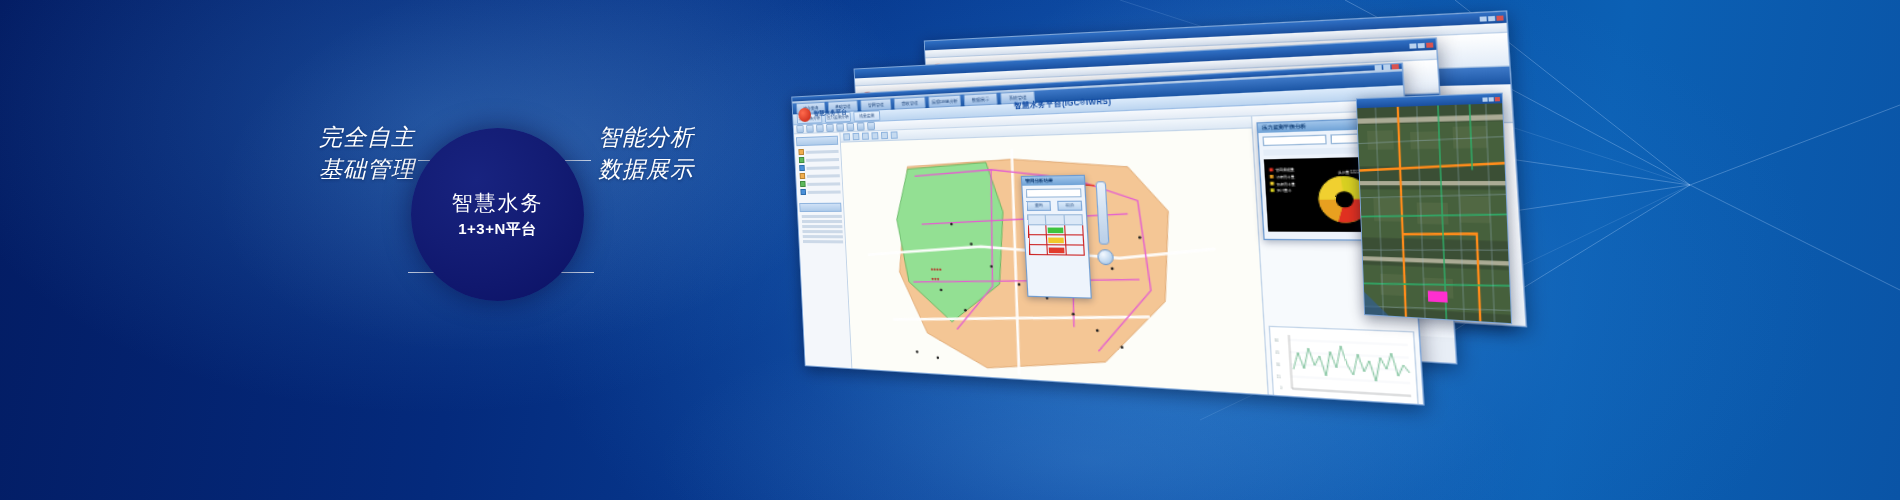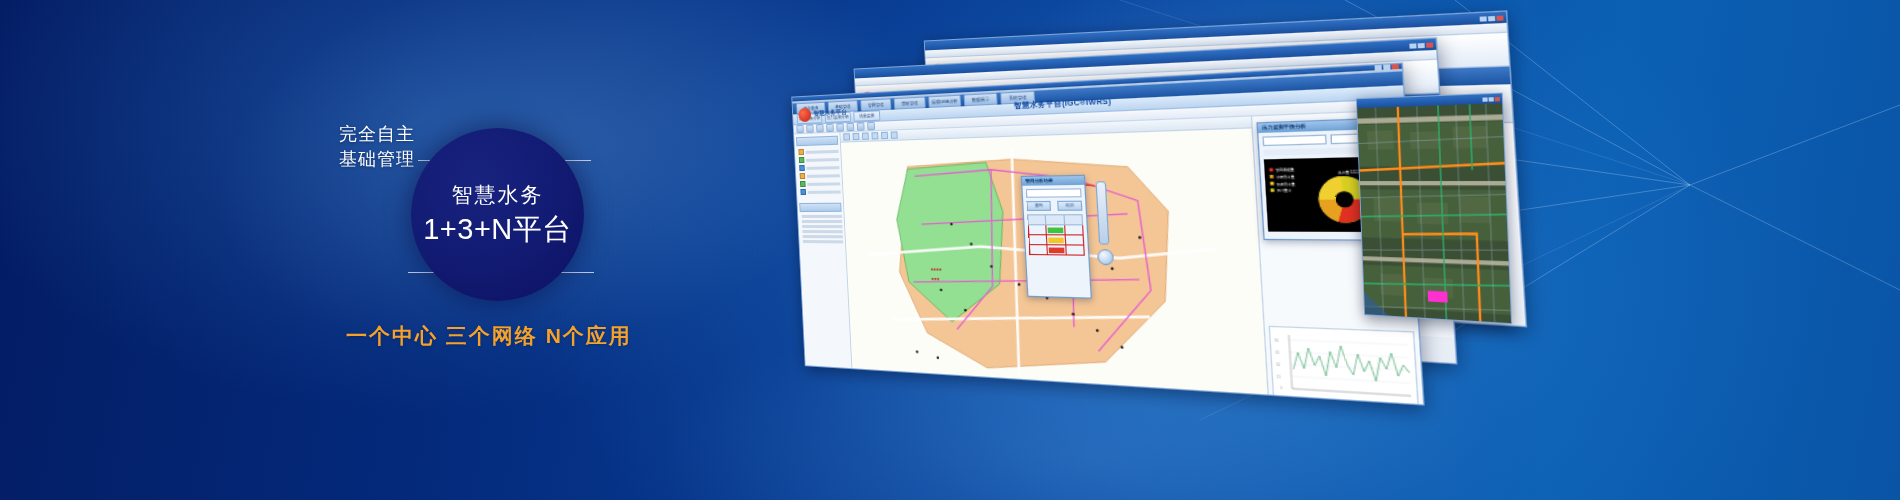--- a/index.html
+++ b/index.html
@@ -24,25 +24,25 @@
 
   
   .hub{position:absolute;left:411px;top:128px;width:173px;height:173px;border-radius:50%;
        background:radial-gradient(circle at 38% 30%, #18237f 0%, #131c74 45%, #0b1164 100%);
        box-shadow:0 0 26px rgba(5,10,60,.55);
        display:flex;flex-direction:column;align-items:center;justify-content:center;
        color:#fff;text-align:center;line-height:1.18;z-index:6;}
   .hub-l1{font-size:21px;letter-spacing:2px;font-weight:400;margin-bottom:4px;}
   .hub-l2{font-size:25px;letter-spacing:.5px;font-weight:400;white-space:nowrap;margin-bottom:1px;}
   .hub-l2 sup{font-size:12px;vertical-align:super;}
-  .hub-l3{font-size:29px;letter-spacing:.5px;font-weight:400;white-space:nowrap;}
-
-  
-  .lbl{position:absolute;color:#ffffff;font-size:18px;line-height:1.38;letter-spacing:1px;
-       text-shadow:0 1px 3px rgba(0,20,60,.45);z-index:5;white-space:nowrap;}
+  .hub-l3{font-size:15px;letter-spacing:.5px;font-weight:700;white-space:nowrap;}
+
+  
+  .lbl{position:absolute;color:#ffffff;font-size:23px;line-height:1.38;letter-spacing:1px;
+       text-shadow:0 1px 3px rgba(0,20,60,.45);z-index:5;white-space:nowrap;font-style:italic;}
   .lbl .r2{display:block;}
   .lbl-tl{left:305px;top:122px;text-align:right;width:110px;}
   .lbl-bl{left:287px;top:234px;text-align:right;width:128px;}
   .lbl-tr{left:598px;top:122px;text-align:left;}
   .lbl-br{left:598px;top:234px;text-align:left;}
   .lbl-tl .r1,.lbl-bl .r1{text-align:right;}
   .lbl-tl .r2,.lbl-bl .r2{text-align:right;}
 
   .tick{position:absolute;height:1px;background:rgba(255,255,255,.72);z-index:4;}
   .tick-tl{left:418px;top:160px;width:54px;}
@@ -178,22 +178,25 @@
 
   <div class="hub">
     <div class="hub-l1">智慧水务</div>
     <div class="hub-l3">1+3+N平台</div>
   </div>
 
   <div class="lbl lbl-tl">
     <span class="r1">完全自主</span>
     <span class="r2">基础管理</span>
   </div>
-
-  <div class="tagline">一个中心  三个网络  N个应用</div>
+  <div class="lbl lbl-tr">
+    <span class="r1">智能分析</span>
+    <span class="r2">数据展示</span>
+  </div>
+
 
   <div class="shots">
 
     <div class="win win-a">
       <div class="win-tb">
           <i></i>
           <i></i>
           <i class="x"></i>
         </div>
       <div class="win-menu"></div>

